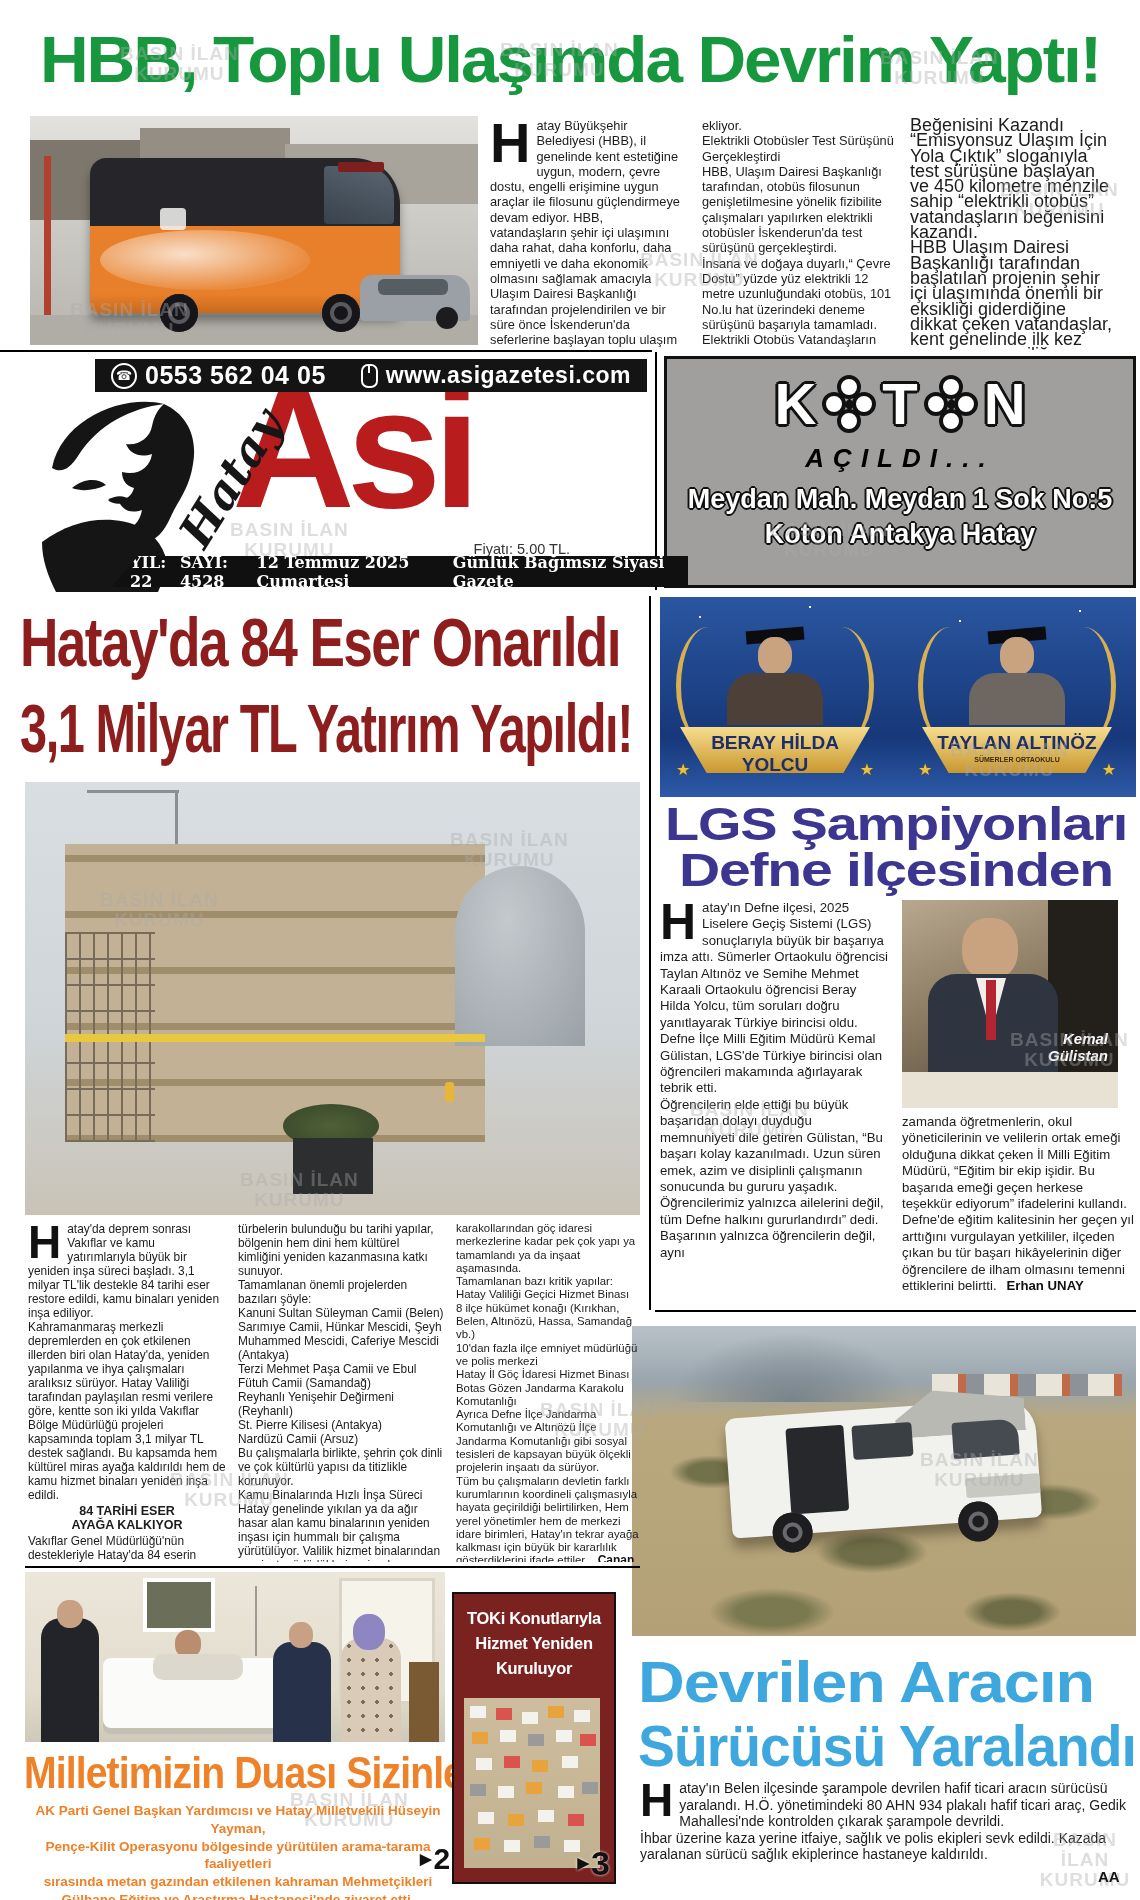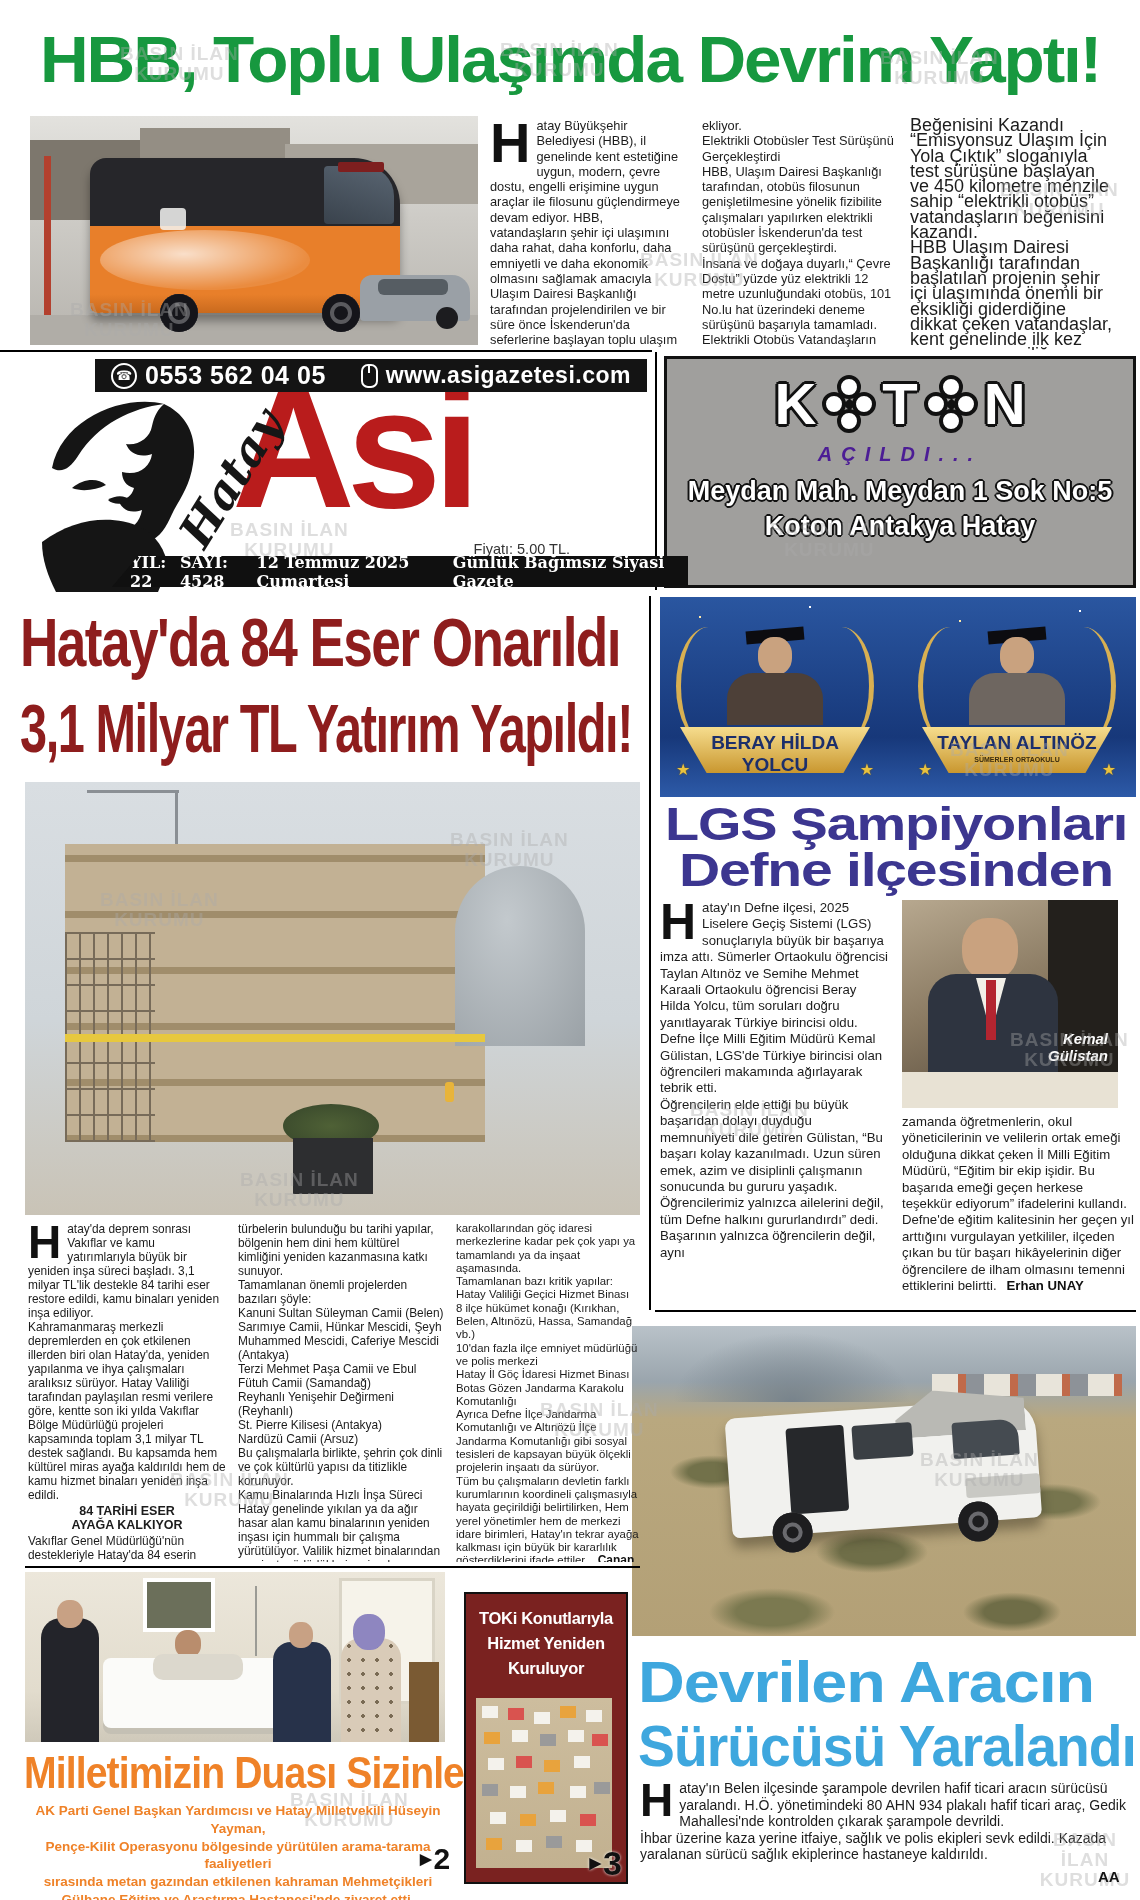--- a/index.html
+++ b/index.html
@@ -37,21 +37,21 @@
        justify-content:space-around;font-family:"DejaVu Serif",serif;font-weight:700;font-size:16px;
        clip-path:polygon(26px 0,100% 0,100% 100%,0 100%);z-index:3;padding:0 18px;}
   
   .koton{position:absolute;background:#a09f9d;border:3px solid #111;text-align:center;z-index:2;}
   .klogo{display:flex;align-items:center;justify-content:center;gap:6px;margin-top:16px;}
   .klet{font-size:58px;font-weight:900;color:#fff;line-height:1;
         text-shadow:-3px 0 #111,3px 0 #111,0 -3px #111,0 3px #111,-2px -2px #111,2px 2px #111,2px -2px #111,-2px 2px #111;}
   .flower{position:relative;width:54px;height:58px;display:inline-block;}
   .petal{position:absolute;width:24px;height:24px;background:#fff;border:4px solid #111;border-radius:50%;box-sizing:border-box;}
   .fcenter{position:absolute;width:9px;height:9px;background:#111;left:23px;top:25px;transform:rotate(45deg);}
-  .acildi{font-style:italic;font-weight:700;font-size:20px;letter-spacing:9px;color:#4c1d95;margin-top:10px;}
+  .acildi{font-style:italic;font-weight:700;font-size:26px;letter-spacing:9px;color:#000000;margin-top:10px;}
   .kaddr{font-weight:800;font-size:27px;color:#fff;line-height:1.3;margin-top:8px;
         text-shadow:-2px 0 #111,2px 0 #111,0 -2px #111,0 2px #111,-1px -1px #111,1px 1px #111,1px -1px #111,-1px 1px #111;}
   
   .lgsbox{position:absolute;background:linear-gradient(180deg,#2a56a0 0%,#17387a 70%,#2d5aa8 100%);z-index:1;
      background-image:radial-gradient(2px 2px at 40px 20px,#ffe9a8 50%,transparent 52%),
        radial-gradient(2px 2px at 150px 10px,#fff 50%,transparent 52%),
        radial-gradient(2px 2px at 300px 24px,#ffe9a8 50%,transparent 52%),
        radial-gradient(2px 2px at 420px 14px,#fff 50%,transparent 52%),
        linear-gradient(180deg,#2a56a0 0%,#17387a 70%,#2d5aa8 100%);}
   .card{position:absolute;width:210px;height:172px;}
@@ -396,21 +396,21 @@
   </svg>
   <div class="orangetxt" style="left:12px;top:1802px;width:452px;font-size:13.5px;line-height:1.32">AK Parti Genel Başkan Yardımcısı ve Hatay Milletvekili Hüseyin Yayman,
 Pençe-Kilit Operasyonu bölgesinde yürütülen arama-tarama faaliyetleri
 sırasında metan gazından etkilenen kahraman Mehmetçikleri
 Gülhane Eğitim ve Araştırma Hastanesi'nde ziyaret etti.</div>
   <div class="pageref" style="left:420px;top:1844px">
     <span class="arr">▶</span>
     <span class="num">2</span>
   </div>
 
-  <div class="toki" style="left:464px;top:1592px;width:160px;height:288px">
+  <div class="toki" style="left:452px;top:1592px;width:160px;height:288px">
     <div style="padding-top:12px">
       <div class="tokiline">TOKi Konutlarıyla</div>
       <div class="tokiline">Hizmet Yeniden</div>
       <div class="tokiline">Kuruluyor</div>
     </div>
     <div class="photo" style="left:10px;top:104px;width:136px;height:170px;background:linear-gradient(180deg,#cdbd9e 0%,#c2b190 100%)">
       <div class="abs" style="left:6px;top:8px;width:16px;height:12px;background:#f4f2ec;
         box-shadow:26px 2px 0 #d9534f, 52px 6px 0 #f4f2ec, 78px 0 0 #e8a33d, 104px 4px 0 #f4f2ec,
                    2px 26px 0 #e8a33d, 30px 24px 0 #f4f2ec, 58px 28px 0 #9a9a9a, 86px 24px 0 #f4f2ec, 110px 28px 0 #d9534f,
                    6px 52px 0 #f4f2ec, 34px 50px 0 #d9534f, 62px 54px 0 #e8a33d, 92px 50px 0 #f4f2ec,

